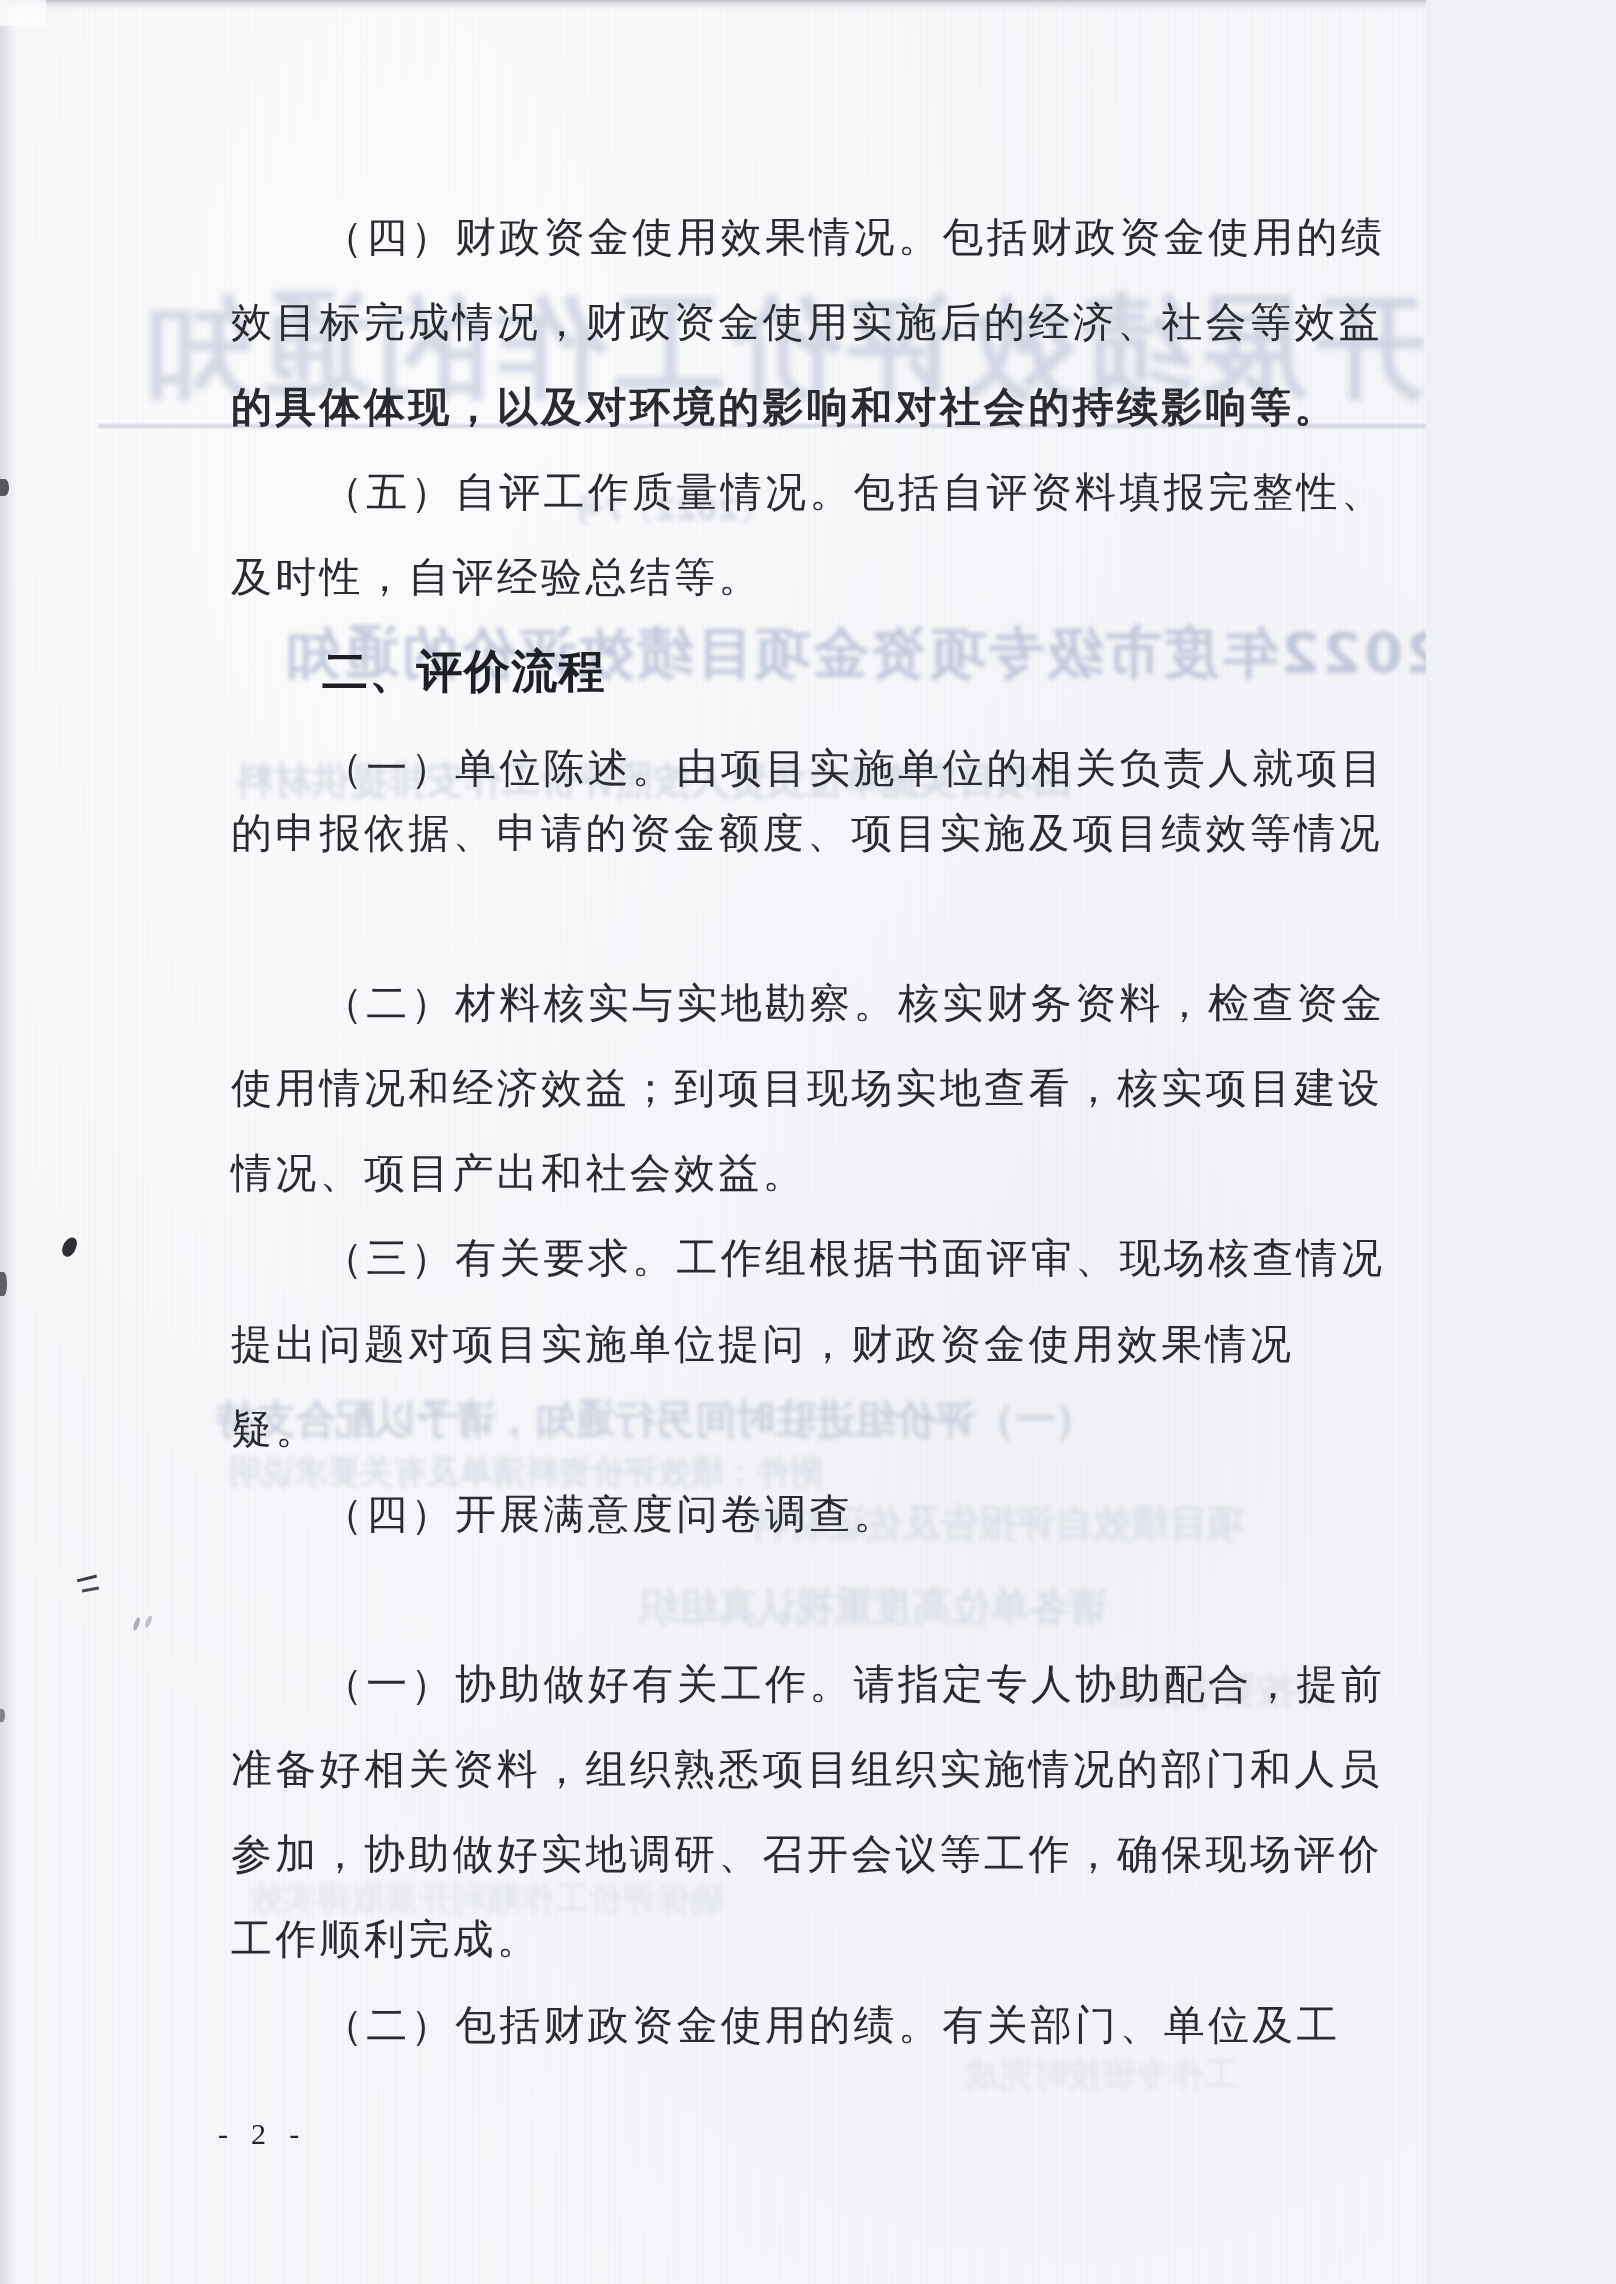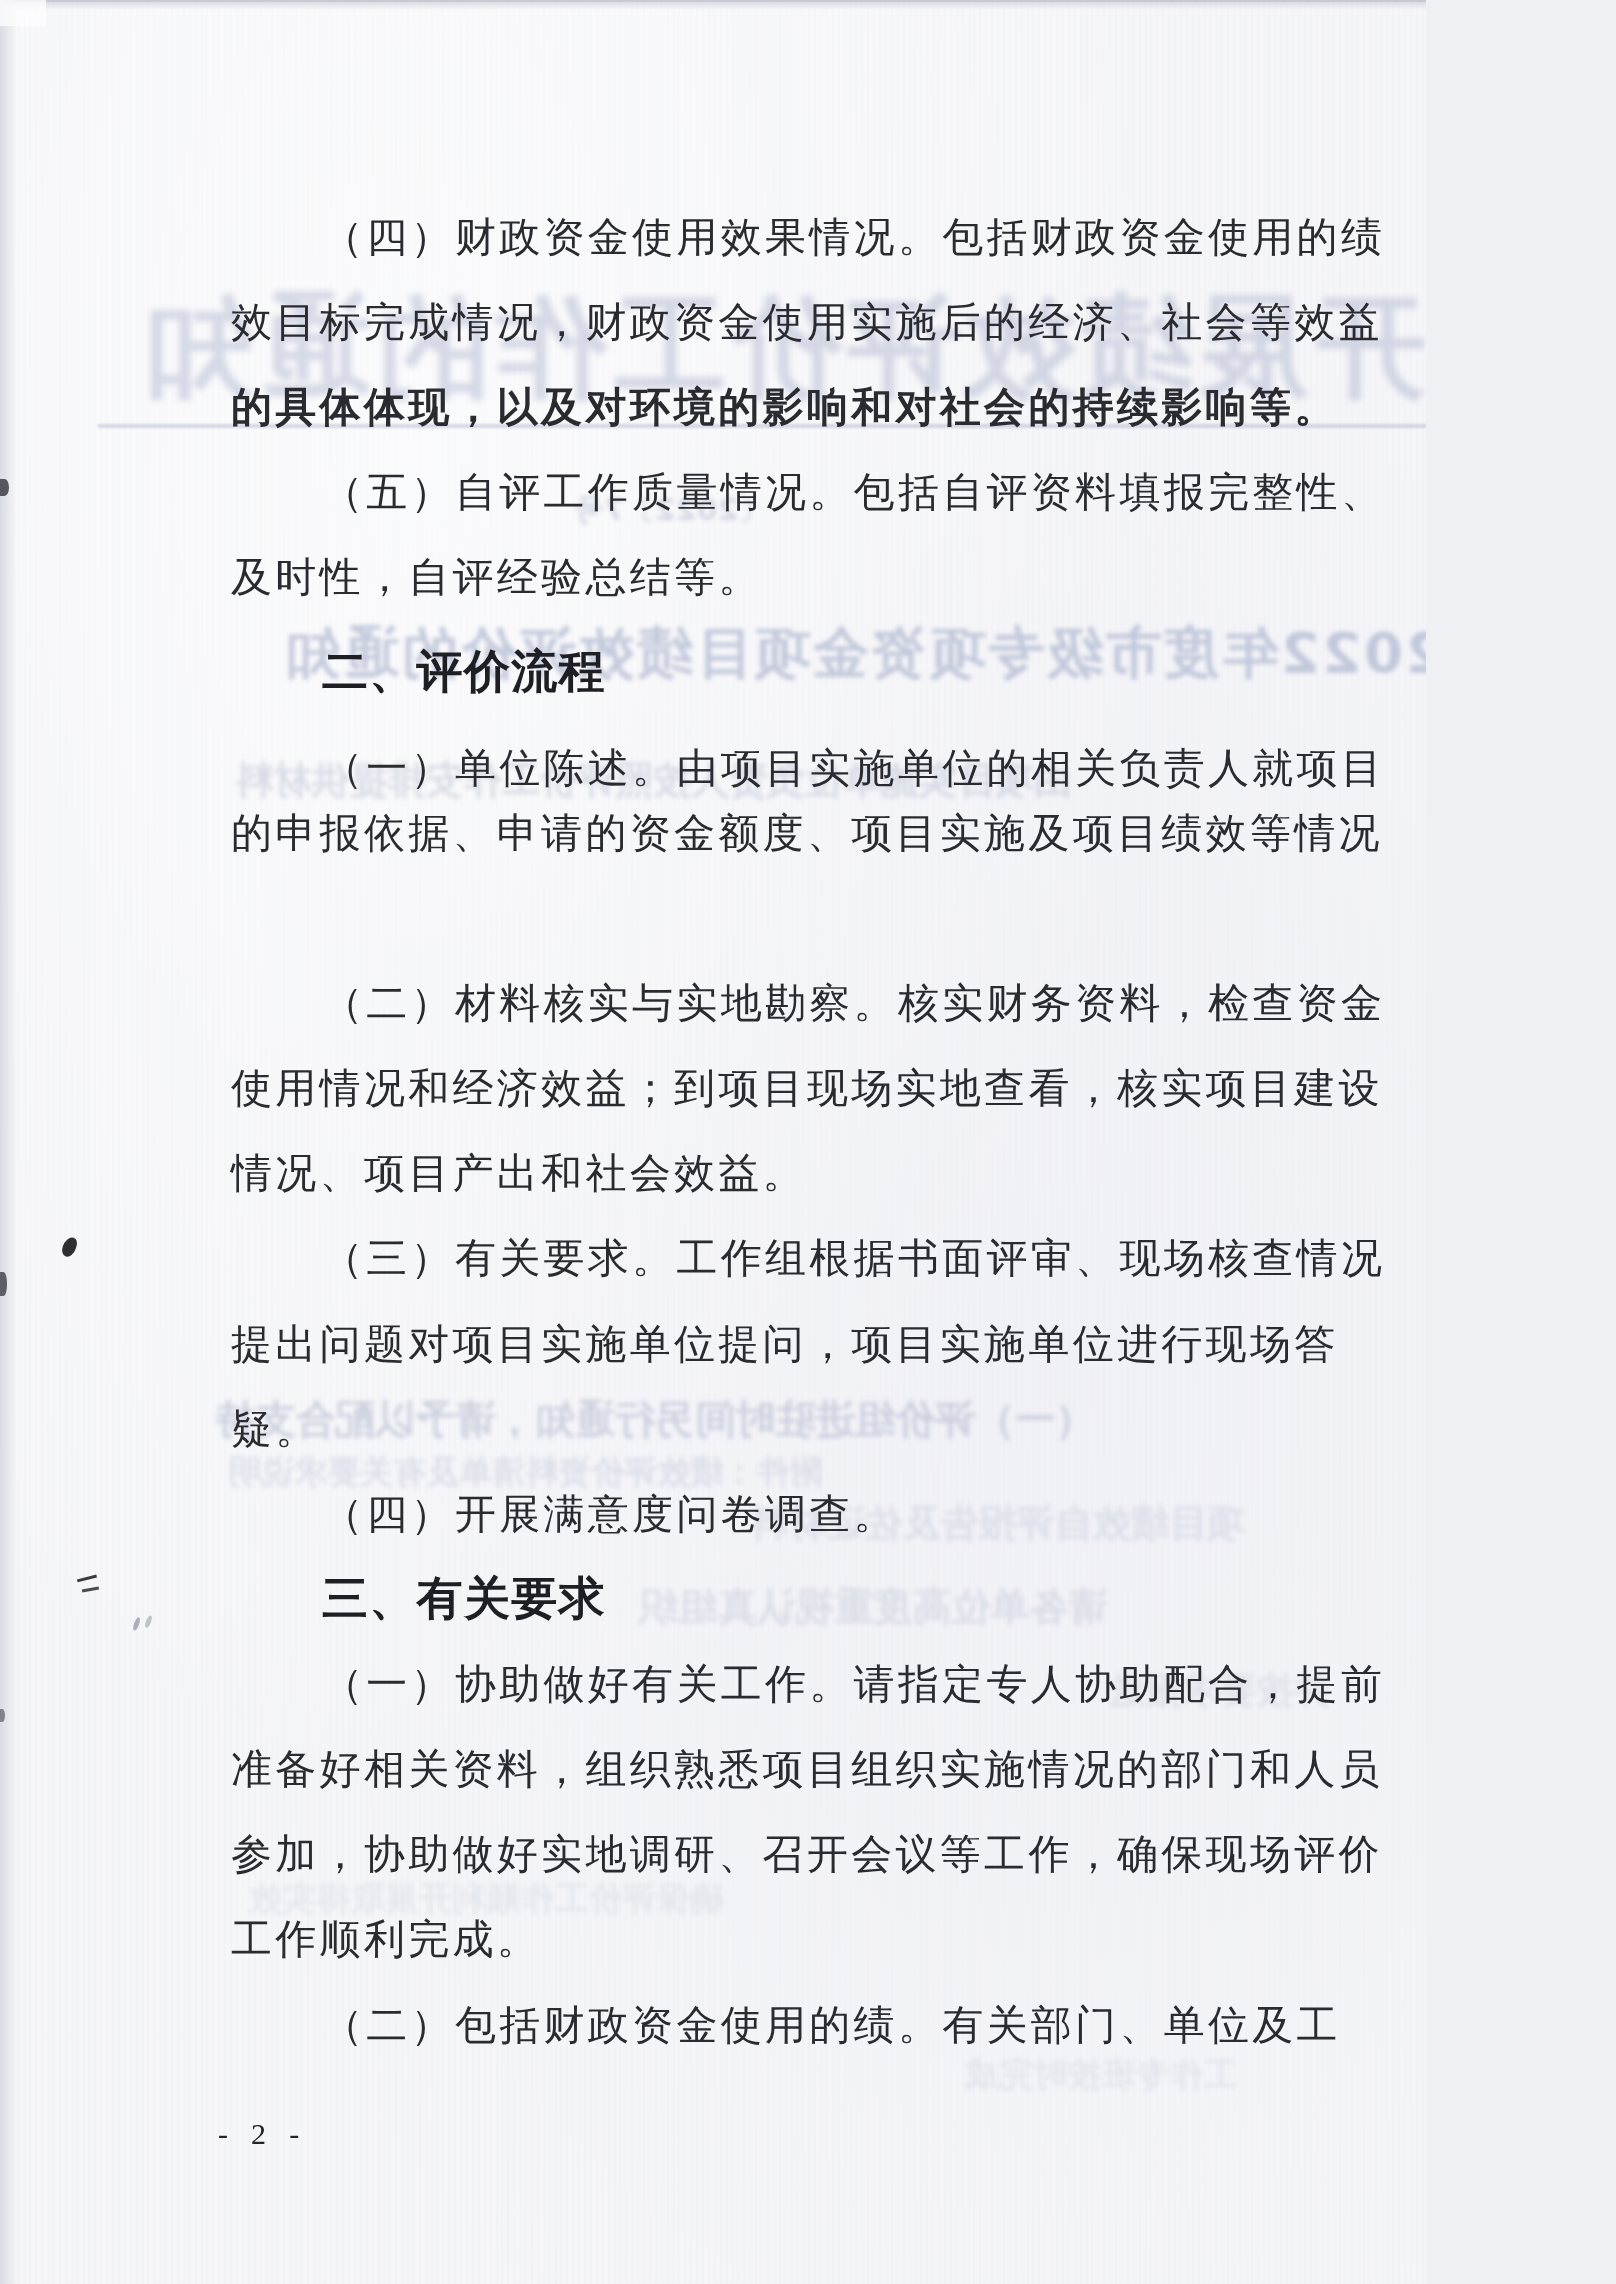--- a/index.html
+++ b/index.html
@@ -102,24 +102,23 @@
       <div class="line" style="top: 380px; font-weight: bold;"><span>的具体体现，以及对环境的影响和对社会的持续影响等。</span></div>
       <div class="line indent" style="top: 465px;"><span>（五）自评工作质量情况。包括自评资料填报完整性、</span></div>
       <div class="line" style="top: 550px;"><span>及时性，自评经验总结等。</span></div>
       <div class="line indent heading" style="top: 641px;"><span>二、评价流程</span></div>
       <div class="line indent" style="top: 741px;"><span>（一）单位陈述。由项目实施单位的相关负责人就项目</span></div>
       <div class="line" style="top: 806px;"><span>的申报依据、申请的资金额度、项目实施及项目绩效等情况</span></div>
       <div class="line indent" style="top: 976px;"><span>（二）材料核实与实地勘察。核实财务资料，检查资金</span></div>
       <div class="line" style="top: 1061px;"><span>使用情况和经济效益；到项目现场实地查看，核实项目建设</span></div>
       <div class="line" style="top: 1146px;"><span>情况、项目产出和社会效益。</span></div>
       <div class="line indent" style="top: 1231px;"><span>（三）有关要求。工作组根据书面评审、现场核查情况</span></div>
-      <div class="line" style="top: 1317px;"><span>提出问题对项目实施单位提问，项目实施单位进行现场答</span></div>
+      <div class="line" style="top: 1317px;"><span>提出问题对项目实施单位提问，财政资金使用效果情况</span></div>
       <div class="line" style="top: 1402px;"><span>疑。</span></div>
       <div class="line indent" style="top: 1487px;"><span>（四）开展满意度问卷调查。</span></div>
-      <div class="line indent heading" style="top: 1568px;"><span>三、有关要求</span></div>
       <div class="line indent" style="top: 1657px;"><span>（一）协助做好有关工作。请指定专人协助配合，提前</span></div>
       <div class="line" style="top: 1827px;"><span>参加，协助做好实地调研、召开会议等工作，确保现场评价</span></div>
       <div class="line" style="top: 1742px;"><span>准备好相关资料，组织熟悉项目组织实施情况的部门和人员</span></div>
       <div class="line" style="top: 1912px;"><span>工作顺利完成。</span></div>
       <div class="line indent" style="top: 1998px;"><span>（二）包括财政资金使用的绩。有关部门、单位及工</span></div>
     </div>
 
   <div class="page-number">- 2 -</div>
 
   <div class="speck1"></div>

